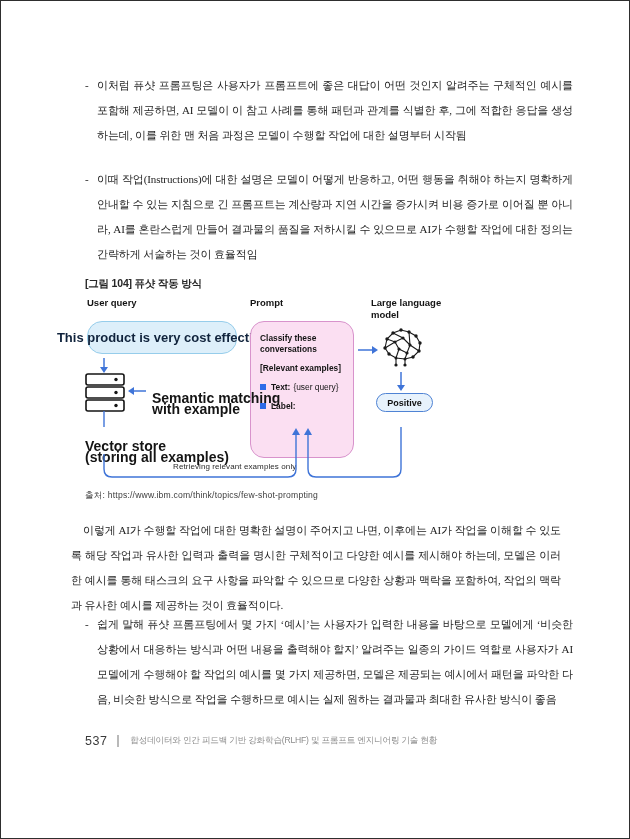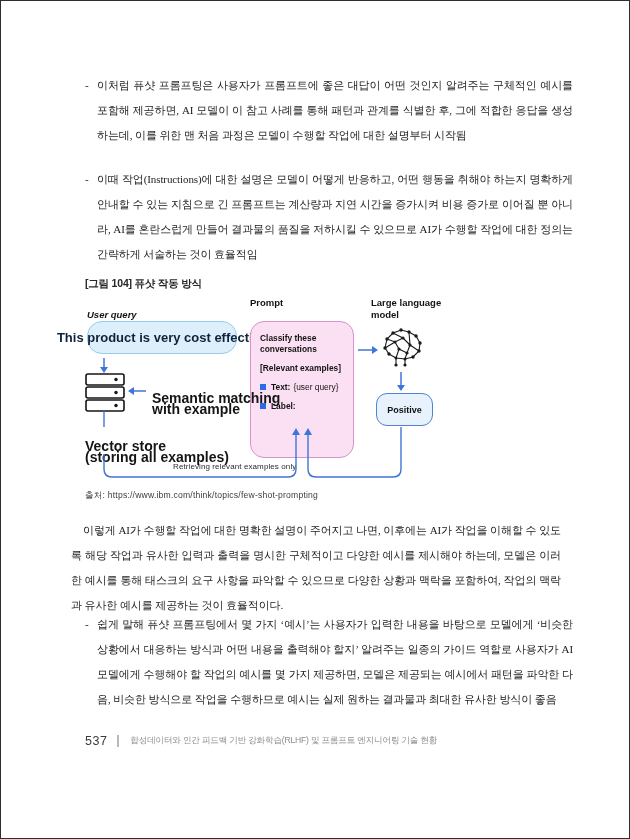--- a/index.html
+++ b/index.html
@@ -52,21 +52,21 @@
     background:#fbdff2;border:1.4px solid #d893cc;border-radius:14px;
     display:block;padding:11px 9px;color:#141414;
   }
   .prompt-box .pline{font-size:8.4px;line-height:10.5px;white-space:pre-line;font-weight:bold;}
   .prompt-box .pline2{margin-top:9px;font-size:8.4px;font-weight:bold;}
   .prompt-item{display:flex;align-items:center;margin-top:9px;font-size:8.4px;white-space:nowrap;}
   .sq{width:6px;height:6px;background:#2c6be8;margin-right:5px;flex:0 0 auto;}
   .prompt-item .lbl{font-weight:bold;margin-right:3px;}
   .prompt-item .val{font-weight:normal;}
   .positive-box{
-    left:375px;top:392px;width:57px;height:33px;
+    left:375px;top:392px;width:57px;height:19px;
     background:#e7f2fc;border:1.5px solid #4f83d4;border-radius:11px;
     font-size:9px;color:#111;
   }
   .fig-sublabel{
     position:absolute;font-family:"Liberation Sans", sans-serif;
     font-size:14px;font-weight:bold;color:#141414;line-height:10.5px;white-space:pre-line;margin-top:12px;
   }
   .fig-note{
     position:absolute;font-family:"Liberation Sans", sans-serif;
     font-size:8px;color:#2b2b2b;letter-spacing:0.1px;
@@ -95,21 +95,21 @@
   <div class="bodytext bullet" style="left:84px;top:72px;width:476px;">
     <span class="dash">-</span><span>이처럼 퓨샷 프롬프팅은 사용자가 프롬프트에 좋은 대답이 어떤 것인지 알려주는 구체적인 예시를 포함해 제공하면, AI 모델이 이 참고 사례를 통해 패턴과 관계를 식별한 후, 그에 적합한 응답을 생성하는데, 이를 위한 맨 처음 과정은 모델이 수행할 작업에 대한 설명부터 시작됨</span>
   </div>
 
   <div class="bodytext bullet" style="left:84px;top:166px;width:476px;">
     <span class="dash">-</span><span>이때 작업(Instructions)에 대한 설명은 모델이 어떻게 반응하고, 어떤 행동을 취해야 하는지 명확하게 안내할 수 있는 지침으로 긴 프롬프트는 계산량과 지연 시간을 증가시켜 비용 증가로 이어질 뿐 아니라, AI를 혼란스럽게 만들어 결과물의 품질을 저하시킬 수 있으므로 AI가 수행할 작업에 대한 정의는 간략하게 서술하는 것이 효율적임</span>
   </div>
 
   <div class="fig-title">[그림 104] 퓨샷 작동 방식</div>
 
-  <div class="fig-head" style="left:86px;top:308px;font-style:italic;">User query</div>
+  <div class="fig-head" style="left:86px;top:296px;">User query</div>
   <div class="fig-head" style="left:249px;top:296px;">Prompt</div>
   <div class="fig-head" style="left:370px;top:296px;width:80px;">Large language model</div>
 
   <div class="fig-box query-box">
     <span>This product is very cost effective</span>
   </div>
 
   <div class="fig-box prompt-box">
     <div class="pline">Classify these
 conversations</div>

